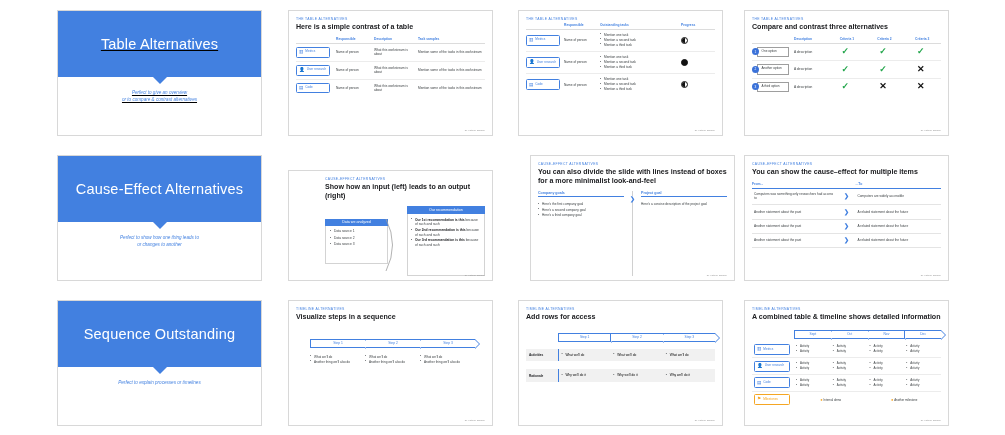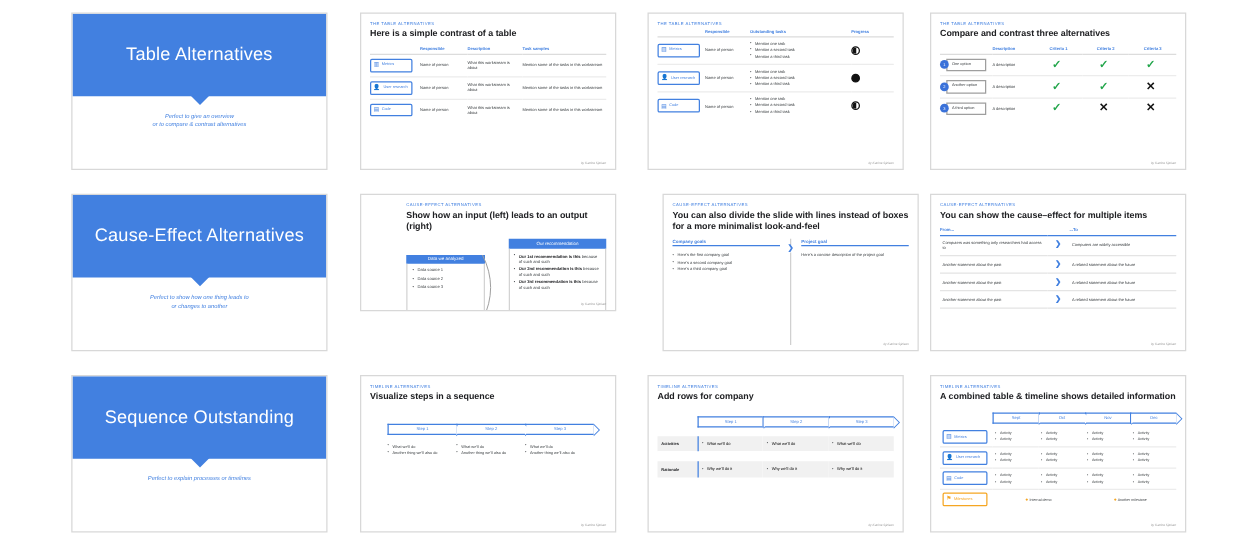--- a/index.html
+++ b/index.html
@@ -183,21 +183,21 @@
   
   table.cmb { width:100%; border-collapse:collapse; table-layout:fixed; }
   table.cmb td { font-size:2.9px; color:#3c4043; padding:2.4px 2px; border-bottom:.6px solid #ececec; vertical-align:middle; line-height:1.45; }
   .dot { color:#f5a623; font-size:4px; line-height:1; }
 </style>
 </head>
 <body>
 
 <div class="grid">
 
-  <div class="slide title-slide" style="left:57px;top:10px;width:205px;height:126px;">
+  <div class="slide title-slide" style="left:57px;top:10px;width:205px;height:126px;text-decoration:underline;">
     <div class="title-band">
       <div class="ttl">Table Alternatives</div>
     </div>
     <div class="title-sub" style="white-space:pre-line;">Perfect to give an overview
 or to compare &amp; contrast alternatives</div>
   </div>
 
   <div class="slide content-slide" style="left:288px;top:10px;width:205px;height:126px;">
     <div class="eyebrow">THE TABLE ALTERNATIVES</div>
     <div class="headline">Here is a simple contrast of a table</div>
@@ -373,21 +373,21 @@
   </div>
 
   <div class="slide title-slide" style="left:57px;top:155px;width:205px;height:126px;">
     <div class="title-band">
       <div class="ttl">Cause-Effect Alternatives</div>
     </div>
     <div class="title-sub" style="white-space:pre-line;">Perfect to show how one thing leads to
 or changes to another</div>
   </div>
 
-  <div class="slide content-slide" style="left:288px;top:155px;width:205px;height:94px;padding-left:36px;">
+  <div class="slide content-slide" style="left:288px;top:170px;width:205px;height:111px;padding-left:36px;">
     <div class="eyebrow">CAUSE-EFFECT ALTERNATIVES</div>
     <div class="headline">Show how an input (left) leads to an output (right)</div>
     <div style="position:relative;flex:1;">
       <div style="position:absolute;left:82px;top:0;right:0;">
         <div class="rec-header">Our recommendation</div>
         <div class="panel" style="border-top:none;padding:4px 4px 4px 3px;min-height:62px;">
           <ul class="b recs">
             <li><b>Our 1st recommendation is this</b><span> because of such and such</span></li>
             <li><b>Our 2nd recommendation is this</b><span> because of such and such</span></li>
             <li><b>Our 3rd recommendation is this</b><span> because of such and such</span></li>
@@ -502,21 +502,21 @@
           <li class="d">Another thing we'll also do</li>
             </ul>
           </div>
       </div>
     </div>
     <div class="credit">by Katrine Sjølsen</div>
   </div>
 
   <div class="slide content-slide" style="left:518px;top:300px;width:205px;height:126px;">
     <div class="eyebrow">TIMELINE ALTERNATIVES</div>
-    <div class="headline">Add rows for company</div>
+    <div class="headline">Add rows for access</div>
     <div style="display:flex;padding-top:6px;">
       <div style="width:32px;flex:0 0 32px;"></div>
       <div class="steps" style="flex:1;">
         <div class="step">Step 1</div>
         <div class="step">Step 2</div>
         <div class="step">Step 3</div>
       </div>
     </div>
     <table class="rows" style="margin-top:7px;">
       <tbody>

